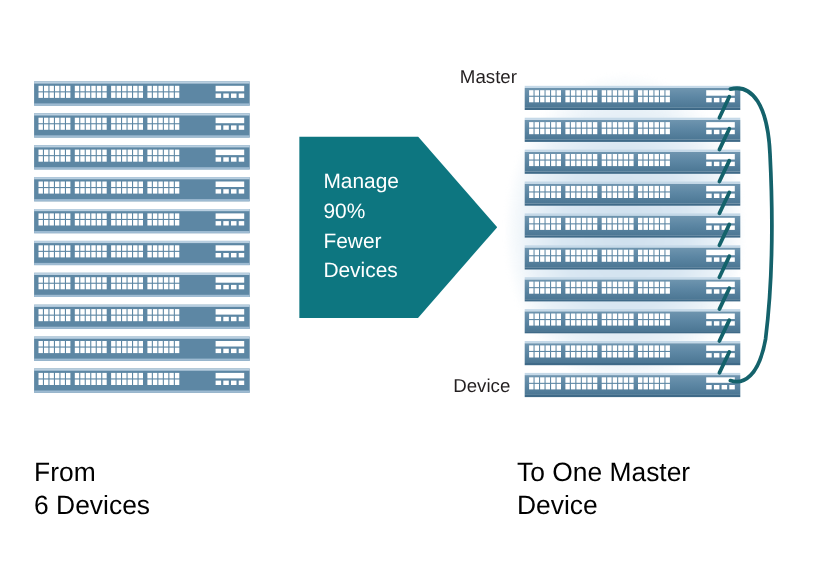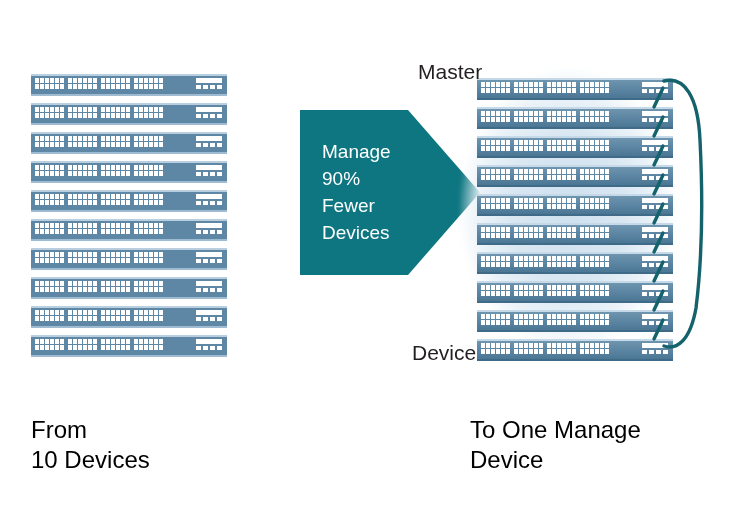--- a/index.html
+++ b/index.html
@@ -43,21 +43,21 @@
   }
   .lcdbar{width:26px;height:5px;background:#ffffff;}
   .lcdrow{display:flex;gap:2px;}
   .lcdrow i{display:block;width:5px;height:4px;background:#ffffff;}
 
   
   #left-stack{position:absolute;left:31px;top:74px;width:200px;height:270px;}
 
   
   #arrow{
-    position:absolute;left:272px;top:110px;width:180px;height:165px;margin-left:28px;
+    position:absolute;left:272px;top:124px;width:180px;height:165px;
   }
   #arrow svg{display:block;}
   #arrow .label{
     position:absolute;left:22px;top:28px;
     color:#ffffff;
     font-size:19px;line-height:27px;
     font-family:"Liberation Sans", sans-serif;
     white-space:pre-line;
   }
 
@@ -67,21 +67,21 @@
     position:absolute;left:28px;top:14px;width:216px;height:292px;
     background:radial-gradient(ellipse 58% 56% at 50% 50%, #cfe0ee 0%, #d9e7f2 46%, #eaf2f8 70%, rgba(255,255,255,0) 88%);
     filter:blur(2px);
   }
   #right-stack{position:absolute;left:45px;top:28px;width:200px;height:270px;}
   #cables{position:absolute;left:0;top:0;width:280px;height:320px;pointer-events:none;}
 
   
   .stacklabel{
     position:absolute;
-    font-size:21px;color:#231f20;
+    font-size:17px;color:#231f20;
     font-family:"Liberation Sans", sans-serif;
     white-space:nowrap;
   }
   #label-master{left:418px;top:60px;}
   #label-backup{left:412px;top:341px;}
 
   .caption{
     position:absolute;
     font-size:24px;line-height:30px;
     color:#000000;
@@ -1526,17 +1526,17 @@
       <path d="M 231 212 L 222 231" fill="none" stroke="#14626b" stroke-width="3.4" stroke-linecap="round"></path>
       <path d="M 231 241 L 222 260" fill="none" stroke="#14626b" stroke-width="3.4" stroke-linecap="round"></path>
       <path d="M 231 270 L 222 289" fill="none" stroke="#14626b" stroke-width="3.4" stroke-linecap="round"></path>
     </svg>
   </div>
 
   <div class="stacklabel" id="label-master">Master</div>
   <div class="stacklabel" id="label-backup">Device</div>
 
   <div class="caption" id="caption-left">From
-10 Devices</div>
-  <div class="caption" id="caption-right">To One Manage
+6 Devices</div>
+  <div class="caption" id="caption-right">To One Master
 Device</div>
 
 </div>
 
 </body></html>

